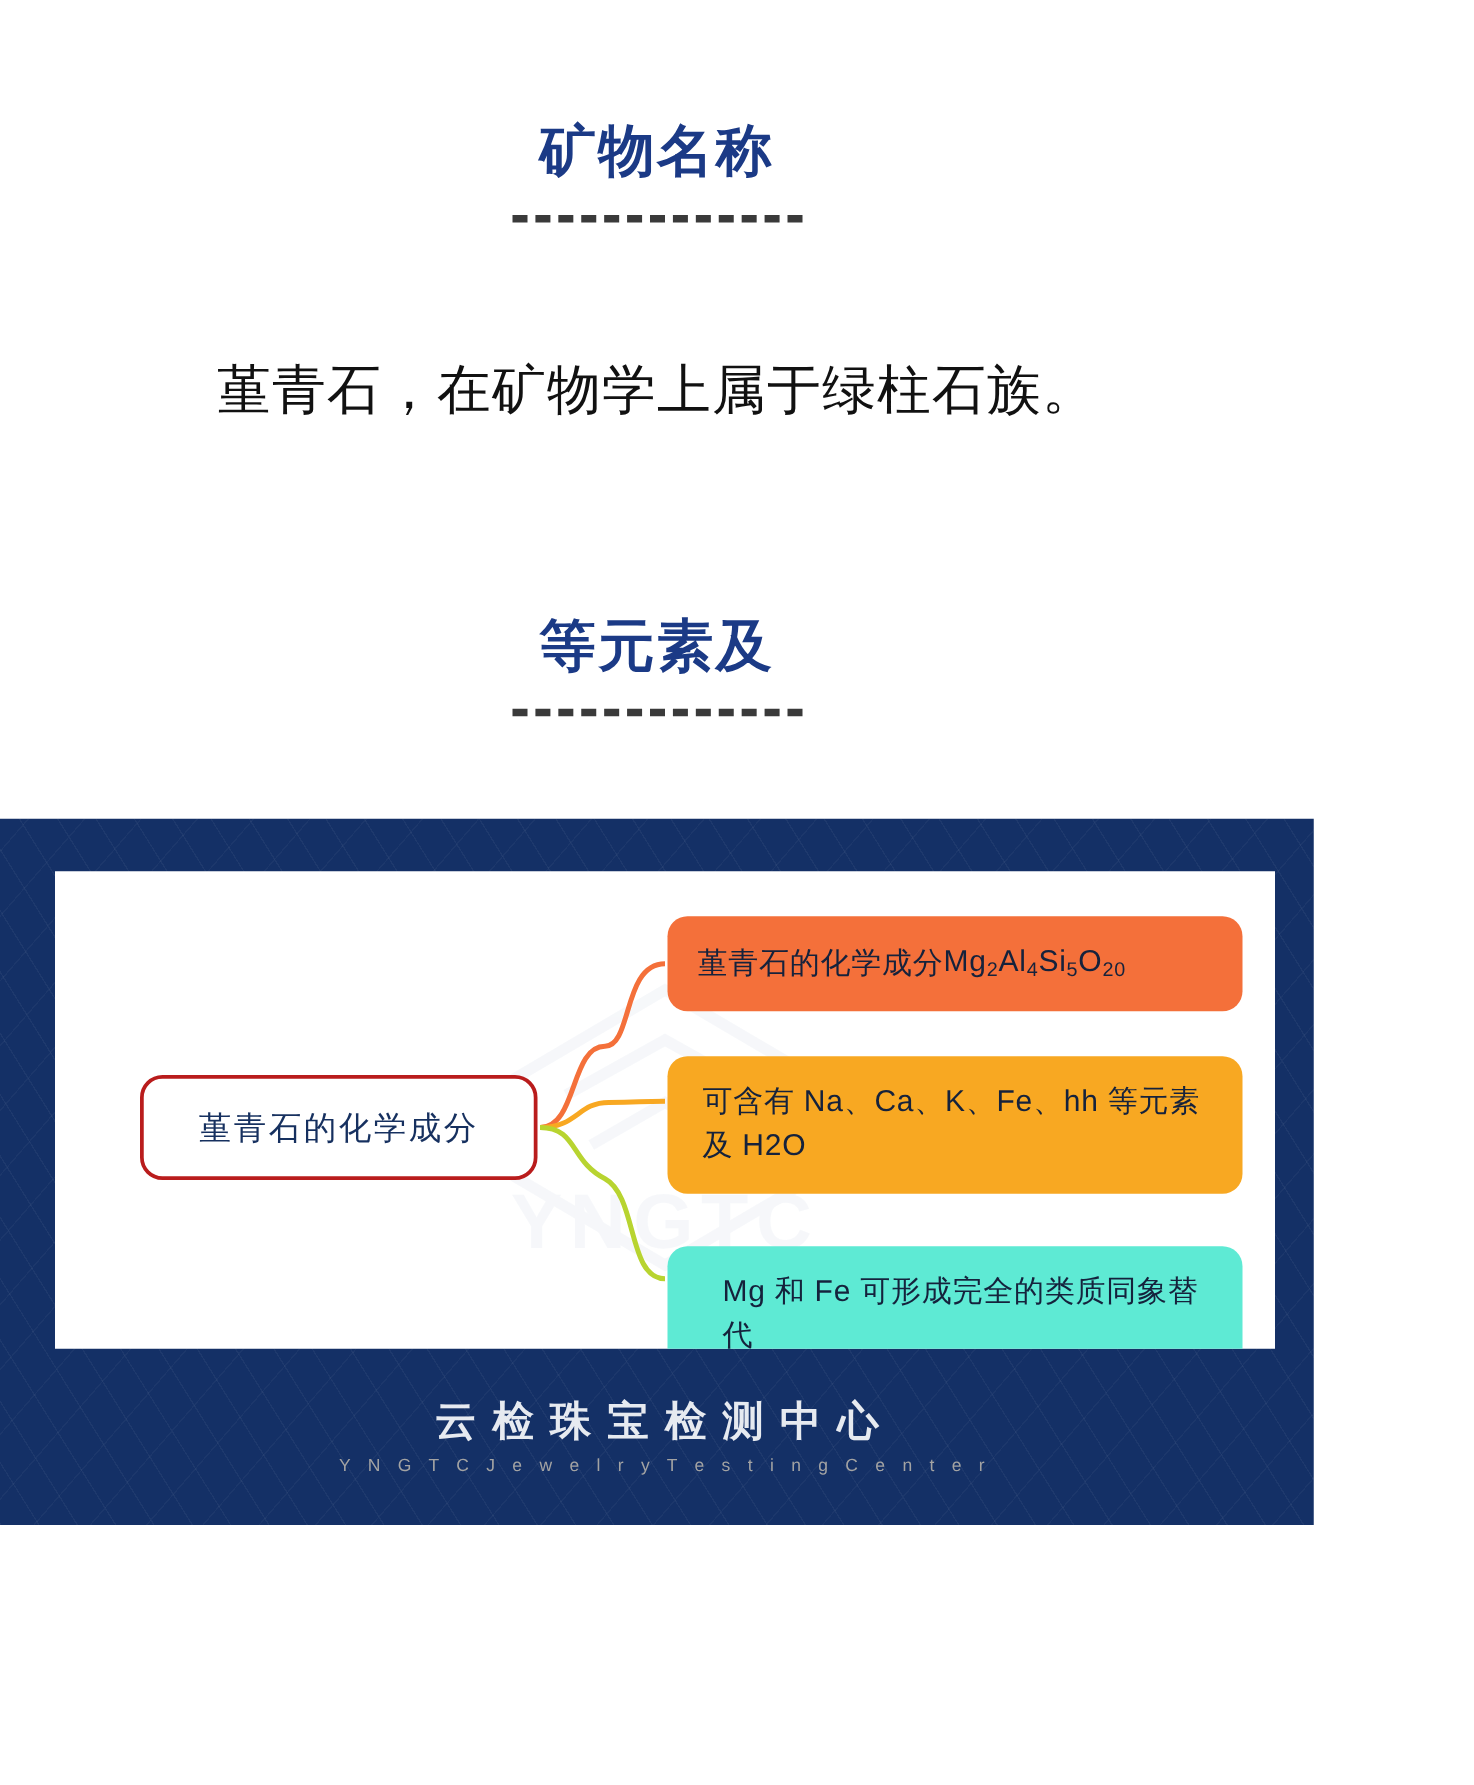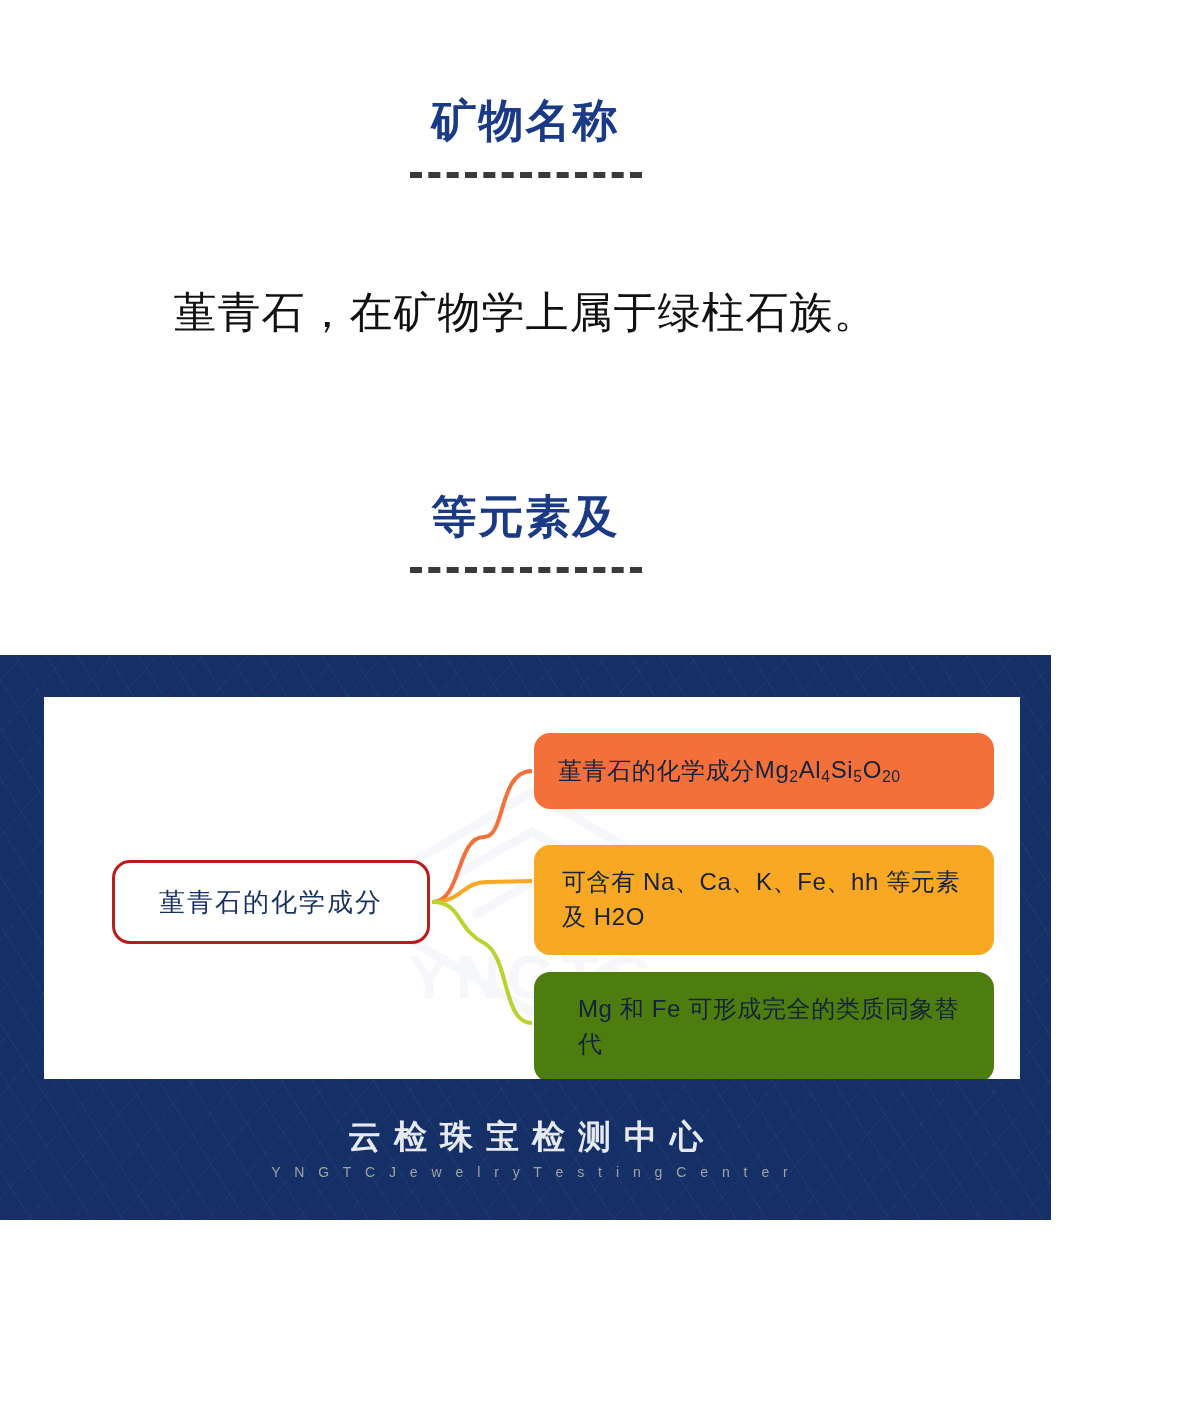--- a/index.html
+++ b/index.html
@@ -130,21 +130,21 @@
     font-size: 24px;
     letter-spacing: .6px;
     color: #15223c;
     line-height: 1.45;
     display: flex;
     align-items: center;
     min-height: 70px;
   }
   .leaf-1 { top: 36px;  background: #f4703a; }
   .leaf-2 { top: 148px; background: #f8a822; padding-left: 28px; }
-  .leaf-3 { top: 275px; background: #4d7c0f; padding-left: 44px; }
+  .leaf-3 { top: 300px; background: #5eead4; padding-left: 44px; }
 
   .formula sub {
     font-size: 0.66em;
     vertical-align: -0.26em;
   }
 
   
   .brand {
     position: relative;
     text-align: center;

